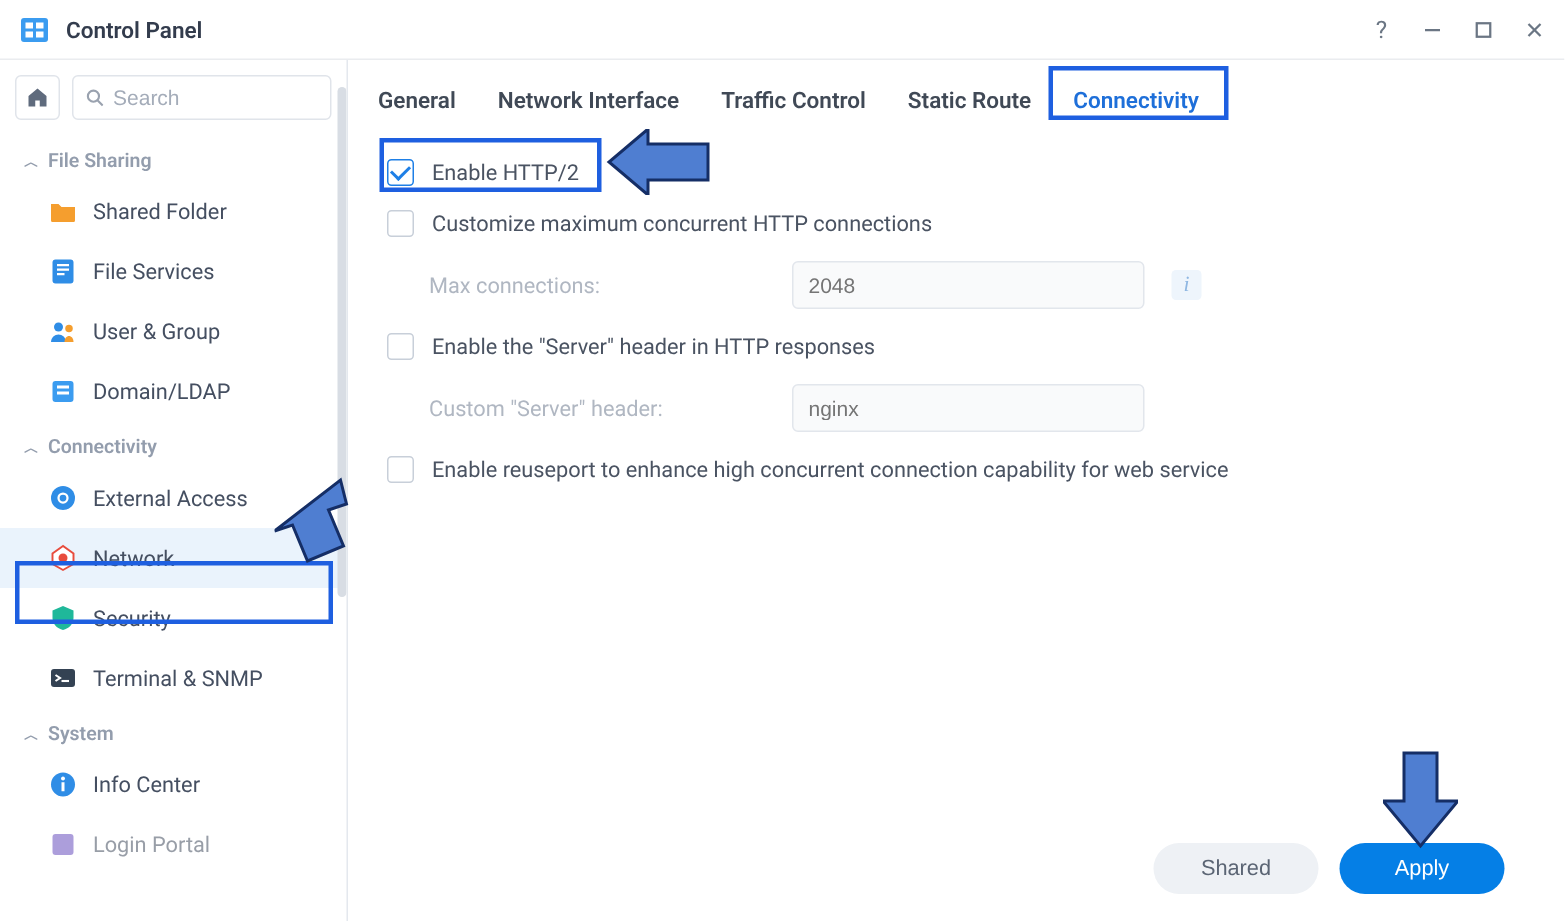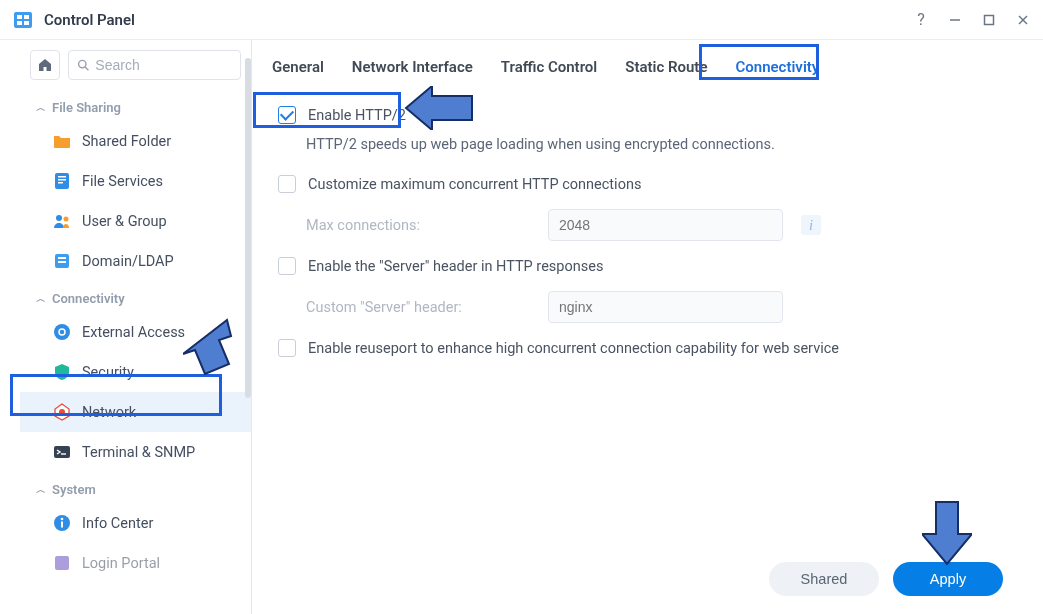--- a/index.html
+++ b/index.html
@@ -35,21 +35,20 @@
 }
 .winbtns { display: flex; gap: 18px; align-items: center; }
 .winbtn { width: 16px; height: 16px; display: flex; align-items: center; justify-content: center; color: #6b7684; cursor: pointer; }
 .layout { display: flex; height: calc(100% - 40px); }
 .sidebar {
   width: 232px;
   border-right: 1px solid #e4e8ee;
   padding: 6px 0;
   overflow-y: auto;
   position: relative;
-  margin-left: 20px;
 }
 .sidebar::after {
   content: "";
   position: absolute;
   right: 0; top: 18px;
   width: 6px; height: 340px;
   background: #d8dde4;
   border-radius: 3px;
 }
 .home-search-row {
@@ -307,36 +306,36 @@
     </div>
     <div class="nav-item">
       <span class="nicon">
           <svg width="20" height="20" viewBox="0 0 20 20">
             <circle cx="10" cy="10" r="8" fill="#2f8de6"></circle>
             <path d="M7 10a3 3 0 0 1 6 0 3 3 0 0 1-6 0" fill="none" stroke="#fff" stroke-width="1.5"></path>
           </svg>
         </span>
       <span>External Access</span>
     </div>
-    <div class="nav-item">
-      <span class="nicon">
-          <svg width="20" height="20" viewBox="0 0 20 20">
-            <path d="M10 2l7 3v5c0 4-3 7-7 8-4-1-7-4-7-8V5l7-3z" fill="#1fb89a"></path>
-          </svg>
-        </span>
-      <span>Security</span>
-    </div>
     <div class="nav-item active">
       <span class="nicon">
           <svg width="20" height="20" viewBox="0 0 20 20">
             <path d="M10 2 L3 7v7l7 4 7-4V7z" fill="#fff" stroke="#e84c3d" stroke-width="1.3"></path>
             <circle cx="10" cy="10" r="3" fill="#e84c3d"></circle>
           </svg>
         </span>
       <span>Network</span>
+    </div>
+    <div class="nav-item">
+      <span class="nicon">
+          <svg width="20" height="20" viewBox="0 0 20 20">
+            <path d="M10 2l7 3v5c0 4-3 7-7 8-4-1-7-4-7-8V5l7-3z" fill="#1fb89a"></path>
+          </svg>
+        </span>
+      <span>Security</span>
     </div>
     <div class="nav-item">
       <span class="nicon">
           <svg width="20" height="20" viewBox="0 0 20 20">
             <rect x="2" y="4" width="16" height="12" rx="2" fill="#344253"></rect>
             <path d="M5 8l3 2-3 2" fill="none" stroke="#fff" stroke-width="1.4"></path>
             <line x1="9" y1="12" x2="14" y2="12" stroke="#fff" stroke-width="1.4"></line>
           </svg>
         </span>
       <span>Terminal &amp; SNMP</span>
@@ -373,21 +372,20 @@
       <div class="tab">Traffic Control</div>
       <div class="tab">Static Route</div>
       <div class="tab active">Connectivity</div>
     </div>
 
     <div class="pane">
       <div class="row">
         <span class="chk checked"></span>
         <span>Enable HTTP/2</span>
       </div>
-      <div class="desc">HTTP/2 speeds up web page loading when using encrypted connections.</div>
 
       <div class="row">
         <span class="chk"></span>
         <span>Customize maximum concurrent HTTP connections</span>
       </div>
       <div class="row indented">
         <span class="field-label">Max connections:</span>
         <input class="text-input" disabled="" placeholder="2048" style="">
         <span class="info-badge">i</span>
       </div>

